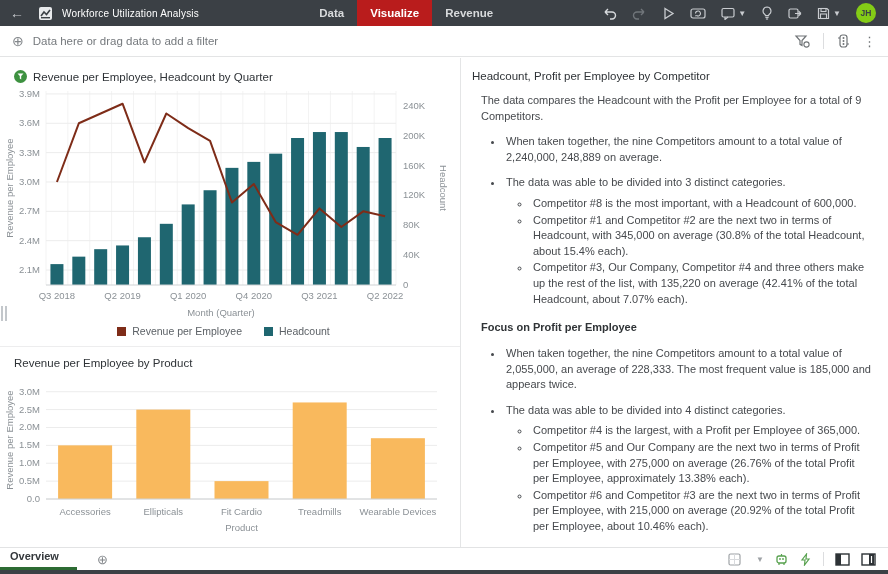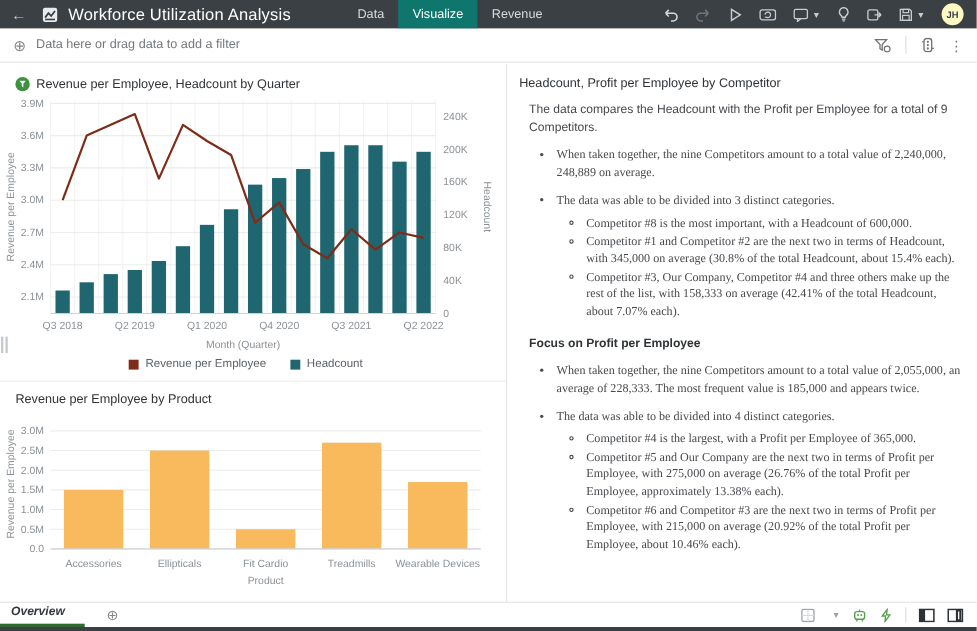--- a/index.html
+++ b/index.html
@@ -5,29 +5,29 @@
   * { margin:0; padding:0; box-sizing:border-box; }
   html,body { width:888px; height:574px; overflow:hidden; background:#fff;
     font-family:"Liberation Sans", sans-serif; }
   .app { position:relative; width:888px; height:574px; background:#fff; }
 
   
   .topbar { position:absolute; top:0; left:0; right:0; height:26px; background:#3b4045;
     display:flex; align-items:center; color:#e8eaec; }
   .back-btn { margin-left:10px; color:#c9ccd0; font-size:14px; line-height:1; cursor:pointer; }
   .wb-icon { margin-left:14px; display:flex; }
-  .topbar-title { margin-left:9px; font-size:15px; color:#ffffff; letter-spacing:.2px; }
-  .tabs { margin-left:auto; display:flex; height:100%; align-items:stretch; }
+  .topbar-title { margin-left:9px; font-size:10px; color:#ffffff; letter-spacing:.2px; }
+  .tabs { margin-left:auto; display:flex; height:100%; align-items:stretch;font-weight:bold; }
   .tab { display:flex; align-items:center; padding:0 13px; font-size:11.5px; color:#d8dadc; cursor:pointer; }
-  .tab.active { background:#0f766e; color:#fff;text-align:center; }
+  .tab.active { background:#b91c1c; color:#fff;text-align:center; }
   .top-actions { display:flex; align-items:center; gap:15px; margin-left:96px; margin-right:12px; }
   .ticon { display:flex; align-items:center; cursor:pointer; }
   .ticon svg { display:block; }
   .caret { font-size:8px; color:#c9ccd0; margin-left:3px; }
-  .avatar { width:20px; height:20px; border-radius:50%; background:#fef9c3; color:#3b4045;
+  .avatar { width:20px; height:20px; border-radius:50%; background:#84cc16; color:#3b4045;
     font-size:8.5px; font-weight:bold; display:flex; align-items:center; justify-content:center; }
 
   
   .filterbar { position:absolute; top:26px; left:0; right:0; height:31px; background:#fff;
     border-bottom:1px solid #e3e4e5; display:flex; align-items:center; padding:0 12px; }
   .addfilter-icon { color:#84888c; font-size:14px; line-height:1; }
   .filter-hint { margin-left:9px; font-size:11.5px; color:#75797d; }
   .fb-right { margin-left:auto; display:flex; align-items:center; gap:13px; }
   .fb-sep { width:1px; height:16px; background:#dcdddf; }
   .kebab { color:#6f7376; font-size:13px; letter-spacing:0; line-height:1; cursor:pointer; }
@@ -48,29 +48,29 @@
   .viz-divider { border:none; border-top:1px solid #ededee; margin:9px 0 0 0; }
   .drag-handle { position:absolute; left:1px; top:248px; width:6px; height:15px;
     border-left:2px solid #c3c7cb; border-right:2px solid #c3c7cb; }
 
   
   .narr-title { font-size:11.5px; color:#2f3337; }
   .narr-body { margin-left:9px; color:#46494d; font-size:11px; line-height:1.42; }
   .narr-body p.intro { margin-top:11px; width:392px; }
   .narr-heading { margin-top:13px; font-weight:bold; color:#303437; font-size:11px; }
   ul.l1 { list-style:disc; margin-top:10px; padding-left:23px; }
-  ul.l1 > li { margin-bottom:10px; padding-left:2px; width:372px;font-family:Liberation Serif, serif; }
+  ul.l1 > li { margin-bottom:10px; padding-left:2px; width:372px; }
   ul.l2 { list-style:circle; margin-top:5px; padding-left:25px; }
   ul.l2 > li { margin-bottom:1px; padding-left:2px; width:340px; }
 
   
   .bottombar { position:absolute; left:0; right:0; bottom:4px; height:23px; background:#fff;
     border-top:1px solid #e2e3e4; display:flex; align-items:center; }
   .canvas-tab { height:100%; display:flex; align-items:center; padding:0 18px 4px 10px;
-    font-size:11px; font-weight:bold; color:#33373b; border-bottom:3px solid #2d6b33; cursor:pointer;font-style:italic; }
+    font-size:11px; font-weight:bold; color:#33373b; border-bottom:3px solid #2d6b33; cursor:pointer; }
   .add-canvas { margin-left:20px; color:#84888c; font-size:13px; line-height:1; cursor:pointer; }
   .bb-right { margin-left:auto; display:flex; align-items:center; gap:11px; margin-right:12px; }
   .bb-sep { width:1px; height:14px; background:#dcdddf; }
   .bottomstrip { position:absolute; left:0; right:0; bottom:0; height:4px; background:#3b4045; }
 </style>
 </head>
 <body>
 
 <div class="app">
 
@@ -298,21 +298,21 @@
     <div class="right-panel">
       <div class="narr-title">Headcount, Profit per Employee by Competitor</div>
       <div class="narr-body">
         <p class="intro">The data compares the Headcount with the Profit per Employee for a total of 9 Competitors.</p>
         <div id="narr-sections">
             <ul class="l1">
               <li>When taken together, the nine Competitors amount to a total value of 2,240,000, 248,889 on average.</li>
               <li>The data was able to be divided into 3 distinct categories.<ul class="l2">
                   <li>Competitor #8 is the most important, with a Headcount of 600,000.</li>
                   <li>Competitor #1 and Competitor #2 are the next two in terms of Headcount, with 345,000 on average (30.8% of the total Headcount, about 15.4% each).</li>
-                  <li>Competitor #3, Our Company, Competitor #4 and three others make up the rest of the list, with 158,333 on average (42.41% of the total Headcount, about 7.07% each).</li>
+                  <li>Competitor #3, Our Company, Competitor #4 and three others make up the rest of the list, with 135,220 on average (42.41% of the total Headcount, about 7.07% each).</li>
                 </ul></li>
             </ul>
             <div class="narr-heading">Focus on Profit per Employee</div>
             <ul class="l1">
               <li>When taken together, the nine Competitors amount to a total value of 2,055,000, an average of 228,333. The most frequent value is 185,000 and appears twice.</li>
               <li>The data was able to be divided into 4 distinct categories.<ul class="l2">
                   <li>Competitor #4 is the largest, with a Profit per Employee of 365,000.</li>
                   <li>Competitor #5 and Our Company are the next two in terms of Profit per Employee, with 275,000 on average (26.76% of the total Profit per Employee, approximately 13.38% each).</li>
                   <li>Competitor #6 and Competitor #3 are the next two in terms of Profit per Employee, with 215,000 on average (20.92% of the total Profit per Employee, about 10.46% each).</li>
                 </ul></li>

